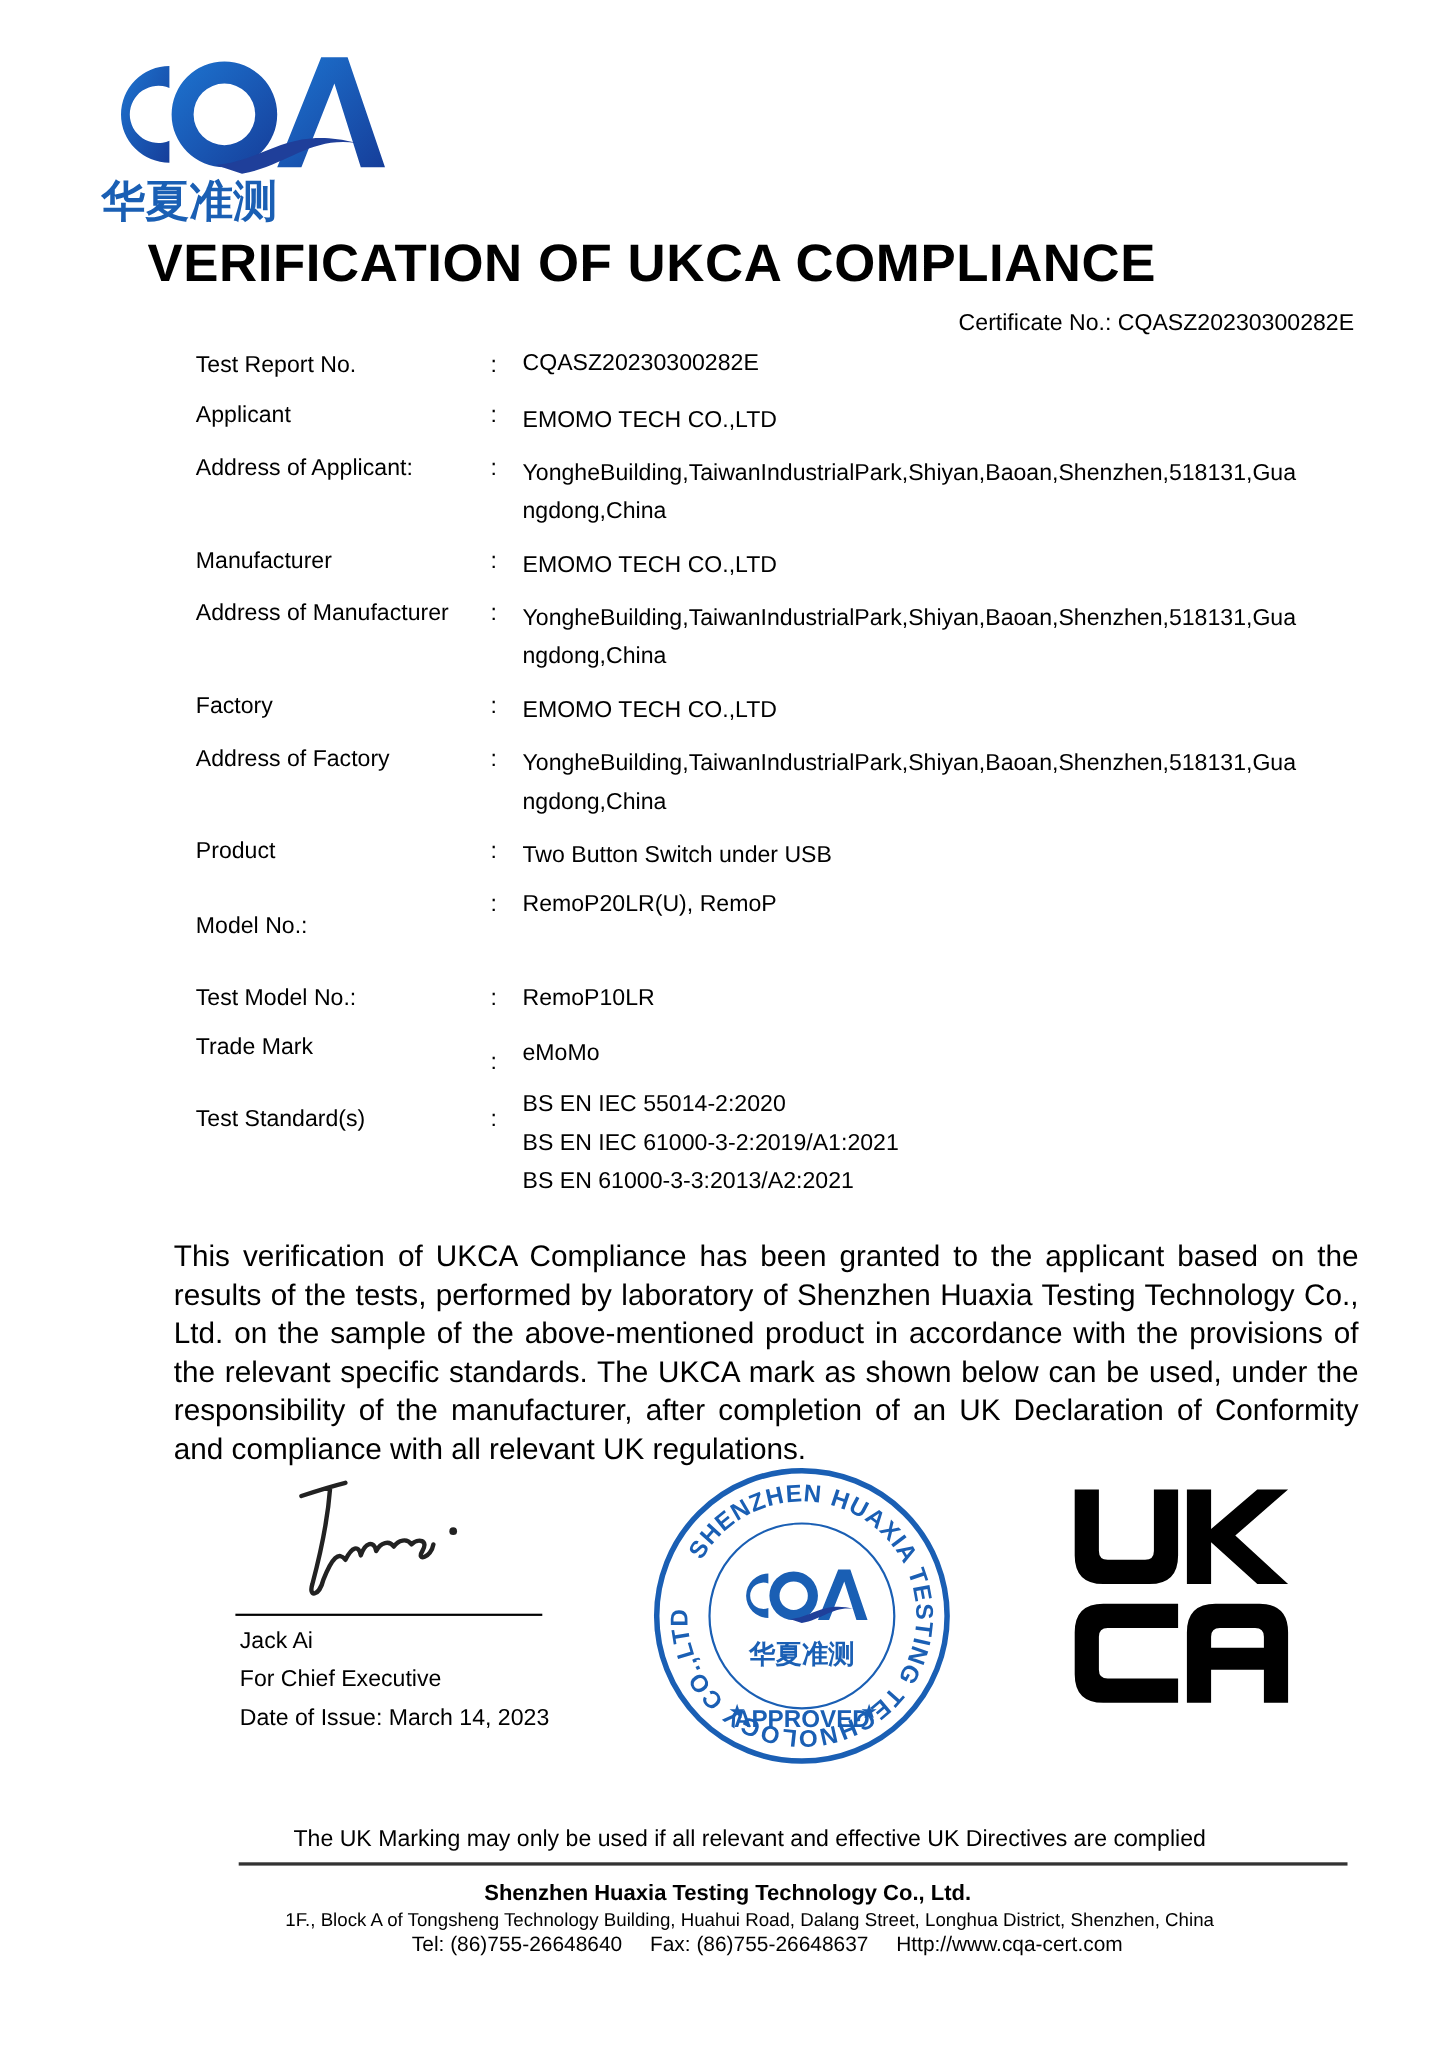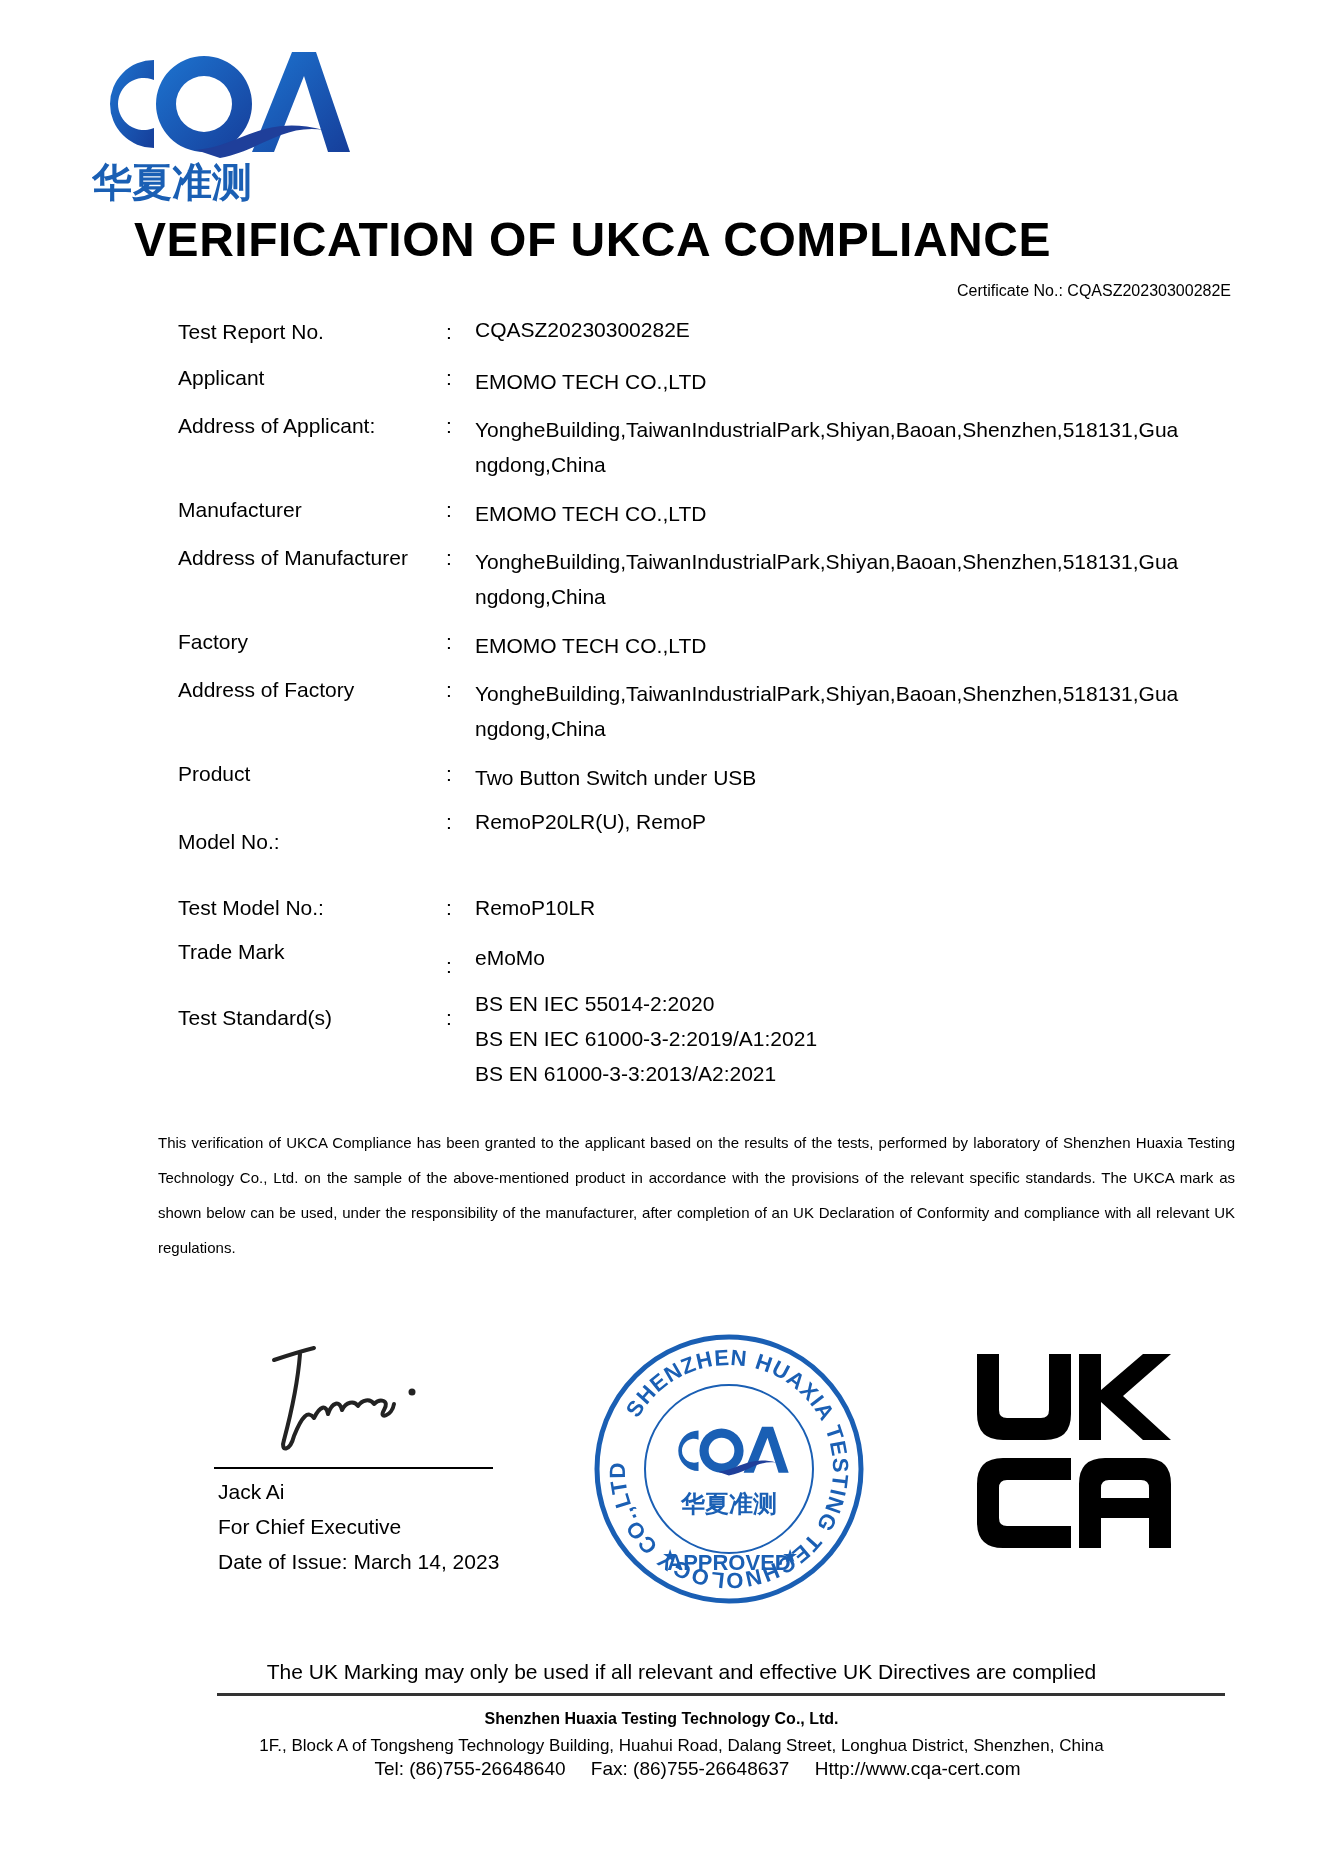--- a/index.html
+++ b/index.html
@@ -5,47 +5,47 @@
   html, body { margin: 0; padding: 0; background: #ffffff; }
   body { width: 1323px; height: 1871px; position: relative; overflow: hidden;
          font-family: "Liberation Sans", sans-serif; color: #000; }
   .abs { position: absolute; }
 
   
   #logo { left: 92px; top: 46px; width: 260px; height: 160px; }
 
   #title { left: 0; width: 1151px; top: 212px; text-align: center;
            font-weight: bold; font-size: 48px; letter-spacing: 0.5px; padding-left: 34px; box-sizing: border-box; }
-  #cert-no { right: 92px; top: 282px; font-size: 16px; margin-left: 41px; }
+  #cert-no { right: 92px; top: 282px; font-size: 21px; margin-left: 41px; }
 
   
   .row { position: absolute; left: 178px; width: 1060px; font-size: 21px; }
   .row .lbl { position: absolute; left: 0; }
   .row .colon { position: absolute; left: 268px; }
   .row .val { position: absolute; left: 297px; width: 760px; line-height: 35px; }
   .row .val .line2 { display: block; }
   .std { line-height: 26px; }
 
-  #body-para { left: 158px; top: 1125px; width: 1077px; font-size: 15px;
+  #body-para { left: 158px; top: 1125px; width: 1077px; font-size: 27px;
                line-height: 35px; text-align: justify; }
 
   
   #sig { left: 262px; top: 1340px; width: 200px; height: 120px; }
   #sig-line { left: 214px; top: 1467px; width: 279px; height: 2px; background: #000; }
   .sig-text { left: 218px; font-size: 21px; }
 
   
   #stamp { left: 592px; top: 1332px; width: 274px; height: 274px; }
 
   
   #ukca { left: 975px; top: 1352px; width: 200px; height: 200px; }
 
   #note { left: 0; width: 1323px; top: 1660px; text-align: center; font-size: 21px; padding-left: 40px; box-sizing: border-box; }
   #foot-line { left: 217px; top: 1693px; width: 1008px; height: 3px; background: #333; }
-  #company { left: 0; width: 1323px; top: 1710px; text-align: center; font-size: 16px; font-weight: bold; }
+  #company { left: 0; width: 1323px; top: 1710px; text-align: center; font-size: 20px; font-weight: bold; }
   #address { left: 0; width: 1323px; top: 1736px; text-align: center; font-size: 17px; padding-left: 40px; box-sizing: border-box; }
   #contact { left: 16px; width: 1323px; top: 1758px; text-align: center; font-size: 19px; padding-left: 40px; box-sizing: border-box; }
   #contact span { margin: 0 10px; }
 </style>
 </head>
 <body>
 
 <svg id="logo" class="abs" viewBox="0 0 260 160">
   <defs>
     <linearGradient id="lg" x1="0" y1="0" x2="1" y2="1">

